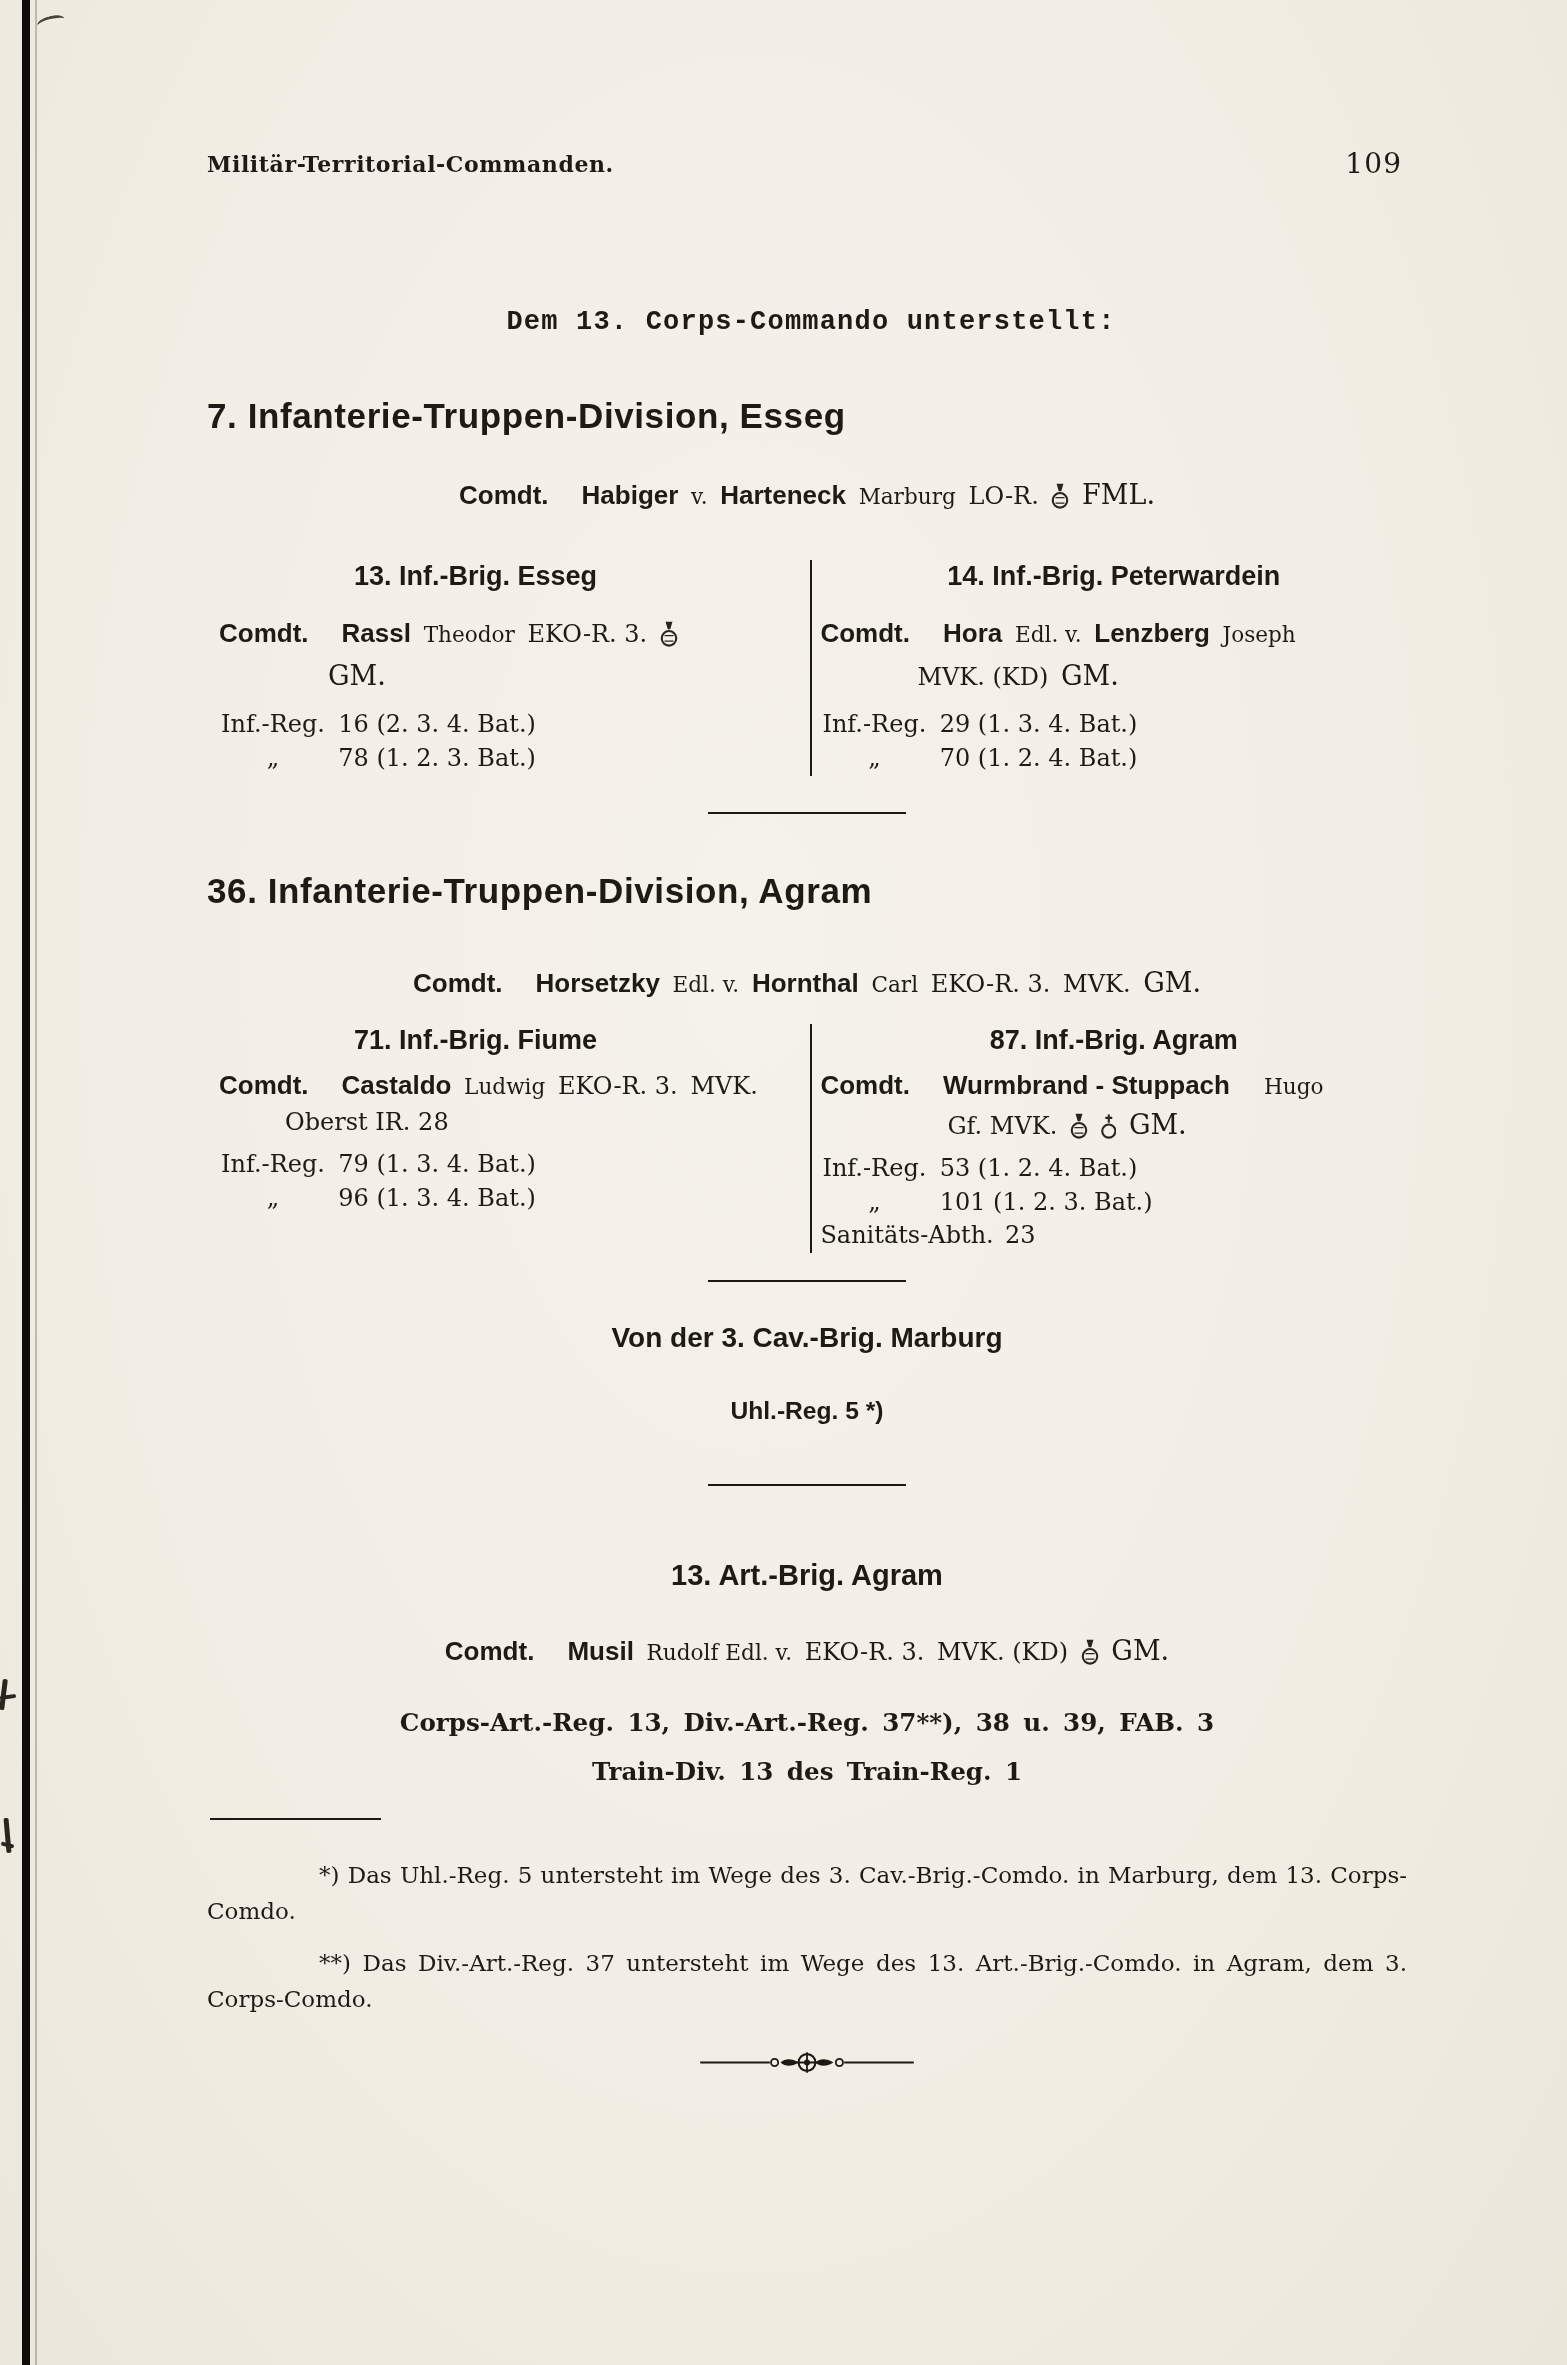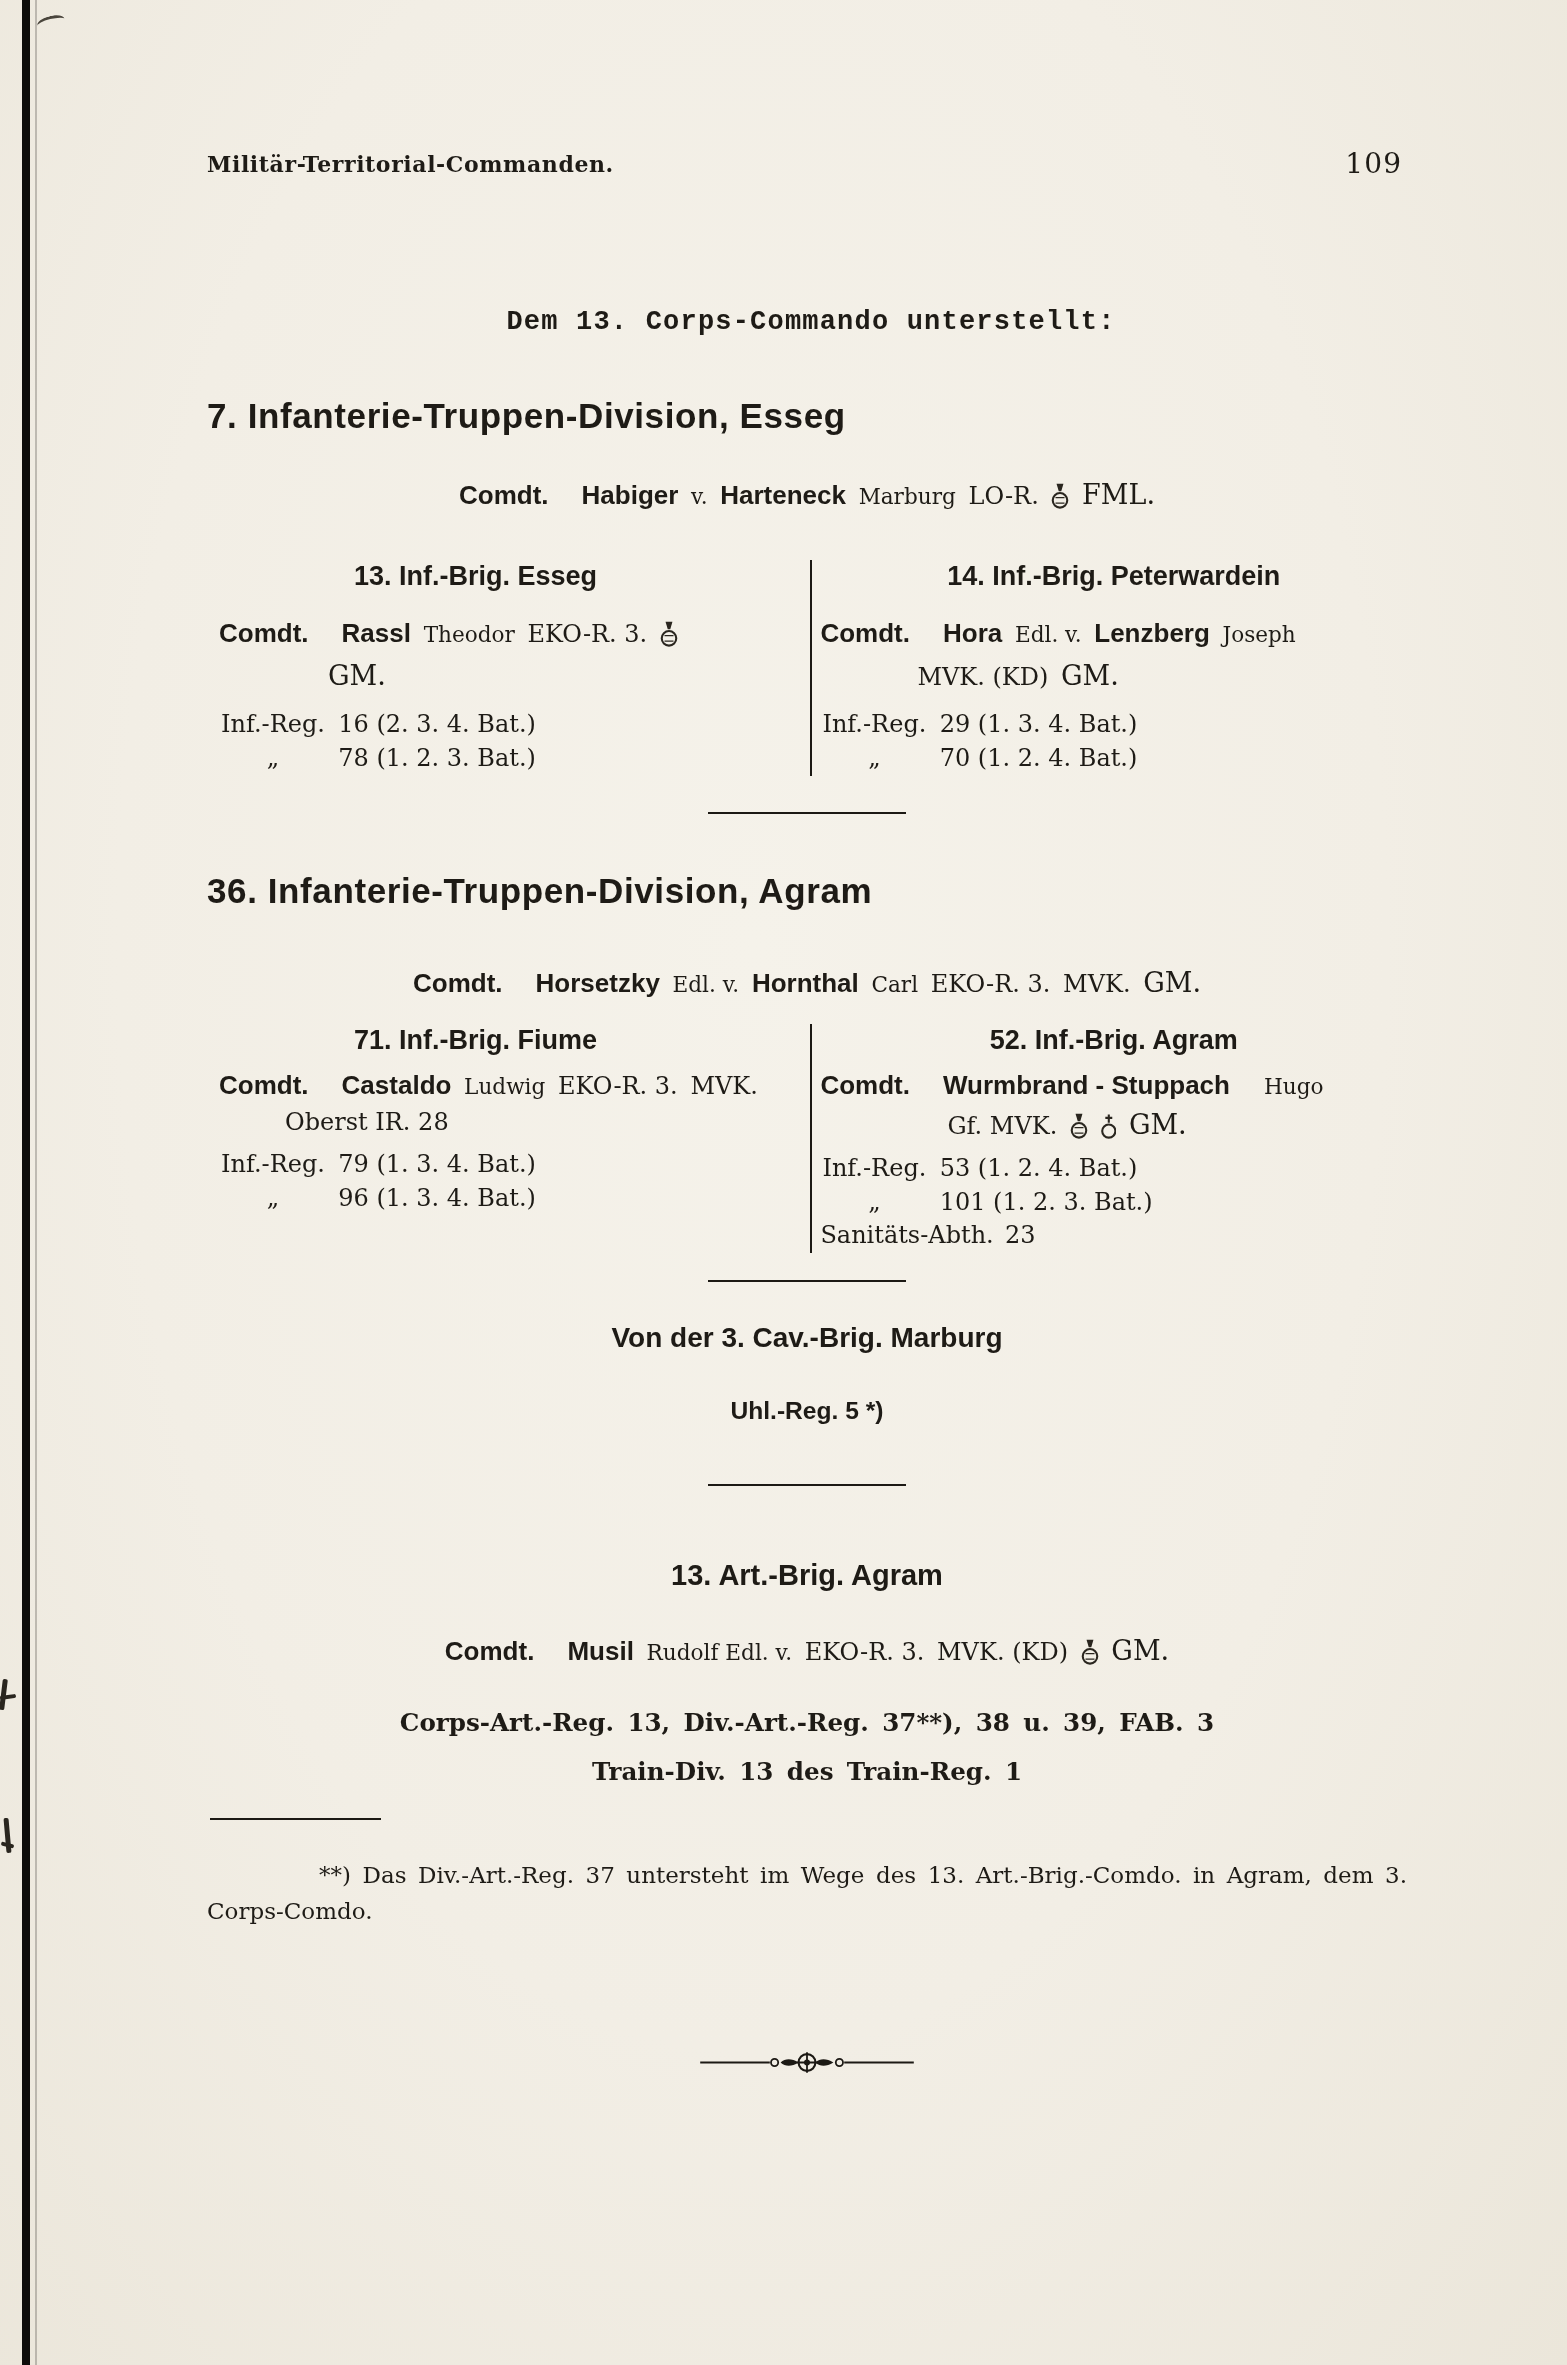--- a/index.html
+++ b/index.html
@@ -241,21 +241,21 @@
               <span class="reg-text">79 (1. 3. 4. Bat.)</span>
             </div>
             <div class="reg-line">
               <span class="reg-label">„</span>
               <span class="reg-text">96 (1. 3. 4. Bat.)</span>
             </div>
           </div>
         </div>
 
         <div class="col-right">
-          <h3 class="brigade-title">52. Inf.-Brig. Agram</h3>
+          <h3 class="brigade-title">87. Inf.-Brig. Agram</h3>
           <div class="bc-line line">
             <span class="b gap-lg">Comdt.</span>
             <span class="b">Wurmbrand - Stuppach</span>
             <span class="sm" style="margin-left:31px">Hugo</span>
           </div>
           <div class="b-line2 line pad-gf">
             <span class="r">Gf. MVK.</span>
             <svg class="icon" width="18" height="26.4" viewBox="0 0 26 38">
               <path d="M8 1 h10 l-3.2 11 h-3.6 Z" fill="#2a261f"></path>
               <circle cx="13" cy="25" r="10.5" fill="none" stroke="#2a261f" stroke-width="3"></circle>
@@ -310,20 +310,21 @@
         </svg>
         <span class="rank">GM.</span>
       </div>
 
       <div class="art-line art-line1">Corps-Art.-Reg. 13,  Div.-Art.-Reg. 37**), 38 u. 39,  FAB. 3</div>
       <div class="art-line art-line2">Train-Div. 13 des Train-Reg. 1</div>
     </section>
 
     <div class="fn-rule"></div>
     <section class="sec" id="footnotes">
+      <p class="footnote">*) Das Uhl.-Reg. 5 untersteht im Wege des 3. Cav.-Brig.-Comdo. in Marburg, dem 13. Corps-Comdo.</p>
       <p class="footnote">**) Das Div.-Art.-Reg. 37 untersteht im Wege des 13. Art.-Brig.-Comdo. in Agram, dem 3. Corps-Comdo.</p>
     </section>
 
     <div class="ornament-wrap">
       <svg width="216" height="29" viewBox="0 0 360 48">
         <line x1="2" y1="24" x2="118" y2="24" stroke="#1c1914" stroke-width="3.5"></line>
         <line x1="242" y1="24" x2="358" y2="24" stroke="#1c1914" stroke-width="3.5"></line>
         <circle cx="126" cy="24" r="6" fill="none" stroke="#1c1914" stroke-width="3"></circle>
         <circle cx="234" cy="24" r="6" fill="none" stroke="#1c1914" stroke-width="3"></circle>
         <path d="M136 24 q12 -11 30 0 q-18 11 -30 0 Z" fill="#1c1914"></path>

